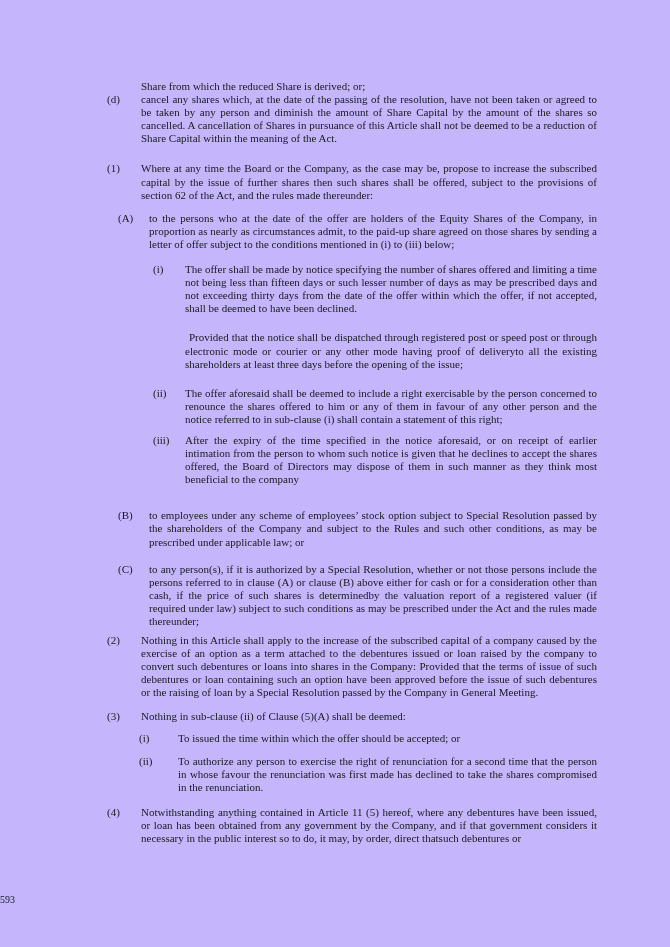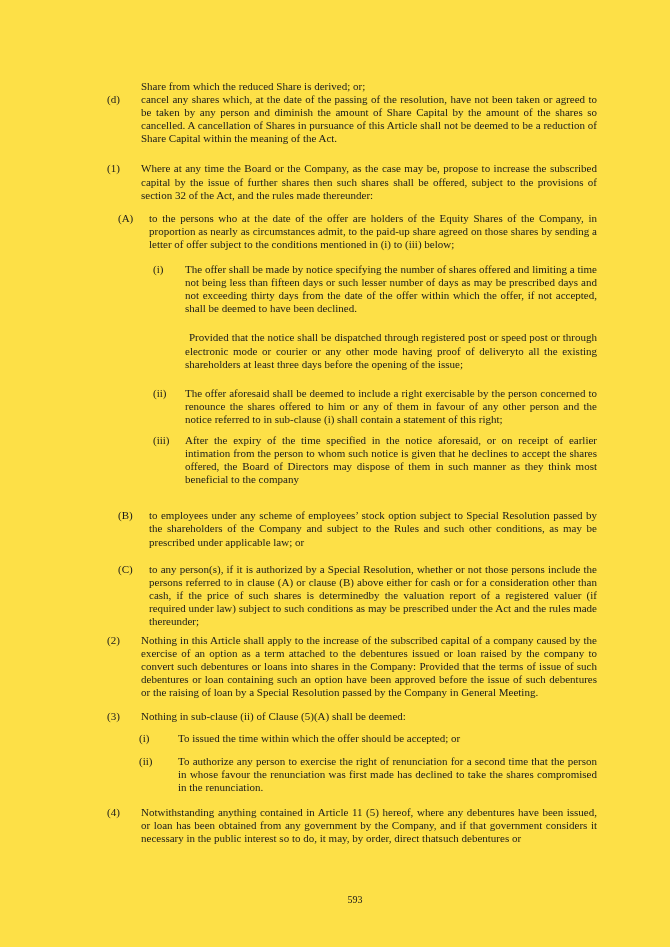--- a/index.html
+++ b/index.html
@@ -1,20 +1,20 @@
 <!DOCTYPE html>
 <html><head>
 <meta charset="utf-8">
 <style>
   html, body { margin: 0; padding: 0; background: #ffffff; }
   .page {
     position: relative;
     width: 670px;
     height: 947px;
-    background: #fde047;
+    background: #c4b5fd;
     font-family: "Liberation Serif", serif;
     font-size: 11px;
     line-height: 13.1px;
     color: #1a1a1a;
     overflow: hidden;
   }
   .content {
     position: absolute;
     left: 75px;
     top: 80px;
@@ -44,45 +44,43 @@
 
   .heading { margin-left: 0; font-weight: bold; }
   .heading > .lbl { width: 42px; }
   .heading .txt { text-align: left; letter-spacing: 0.2px; }
 
   .pageno {
     position: absolute;
     top: 893px;
     left: 0;
     right: 0;
-    text-align: center;
     font-size: 10px;
     color: #1a1a1a;
-    padding-left: 40px;
   }
 </style>
 </head>
 <body>
 
 <div class="page">
   <div class="content">
 
     <div class="row tail">
       <div class="txt">Share from which the reduced Share is derived; or;</div>
     </div>
 
     <div class="row lev1" style="margin-bottom:17px">
       <div class="lbl">(d)</div>
       <div class="txt">cancel any shares which, at the date of the passing of the resolution, have not been taken or agreed to be taken by any person and diminish the amount of Share Capital by the amount of the shares so cancelled. A cancellation of Shares in pursuance of this Article shall not be deemed to be a reduction of Share Capital within the meaning of the Act.</div>
     </div>
 
 
     <div class="row lev1" style="margin-bottom:10px">
       <div class="lbl">(1)</div>
-      <div class="txt">Where at any time the Board or the Company, as the case may be, propose to increase the subscribed capital by the issue of further shares then such shares shall be offered, subject to the provisions of section 32 of the Act, and the rules made thereunder:</div>
+      <div class="txt">Where at any time the Board or the Company, as the case may be, propose to increase the subscribed capital by the issue of further shares then such shares shall be offered, subject to the provisions of section 62 of the Act, and the rules made thereunder:</div>
     </div>
 
     <div class="row lev2" style="margin-bottom:12px">
       <div class="lbl">(A)</div>
       <div class="txt">to the persons who at the date of the offer are holders of the Equity Shares of the Company, in proportion as nearly as circumstances admit, to the paid-up share agreed on those shares by sending a letter of offer subject to the conditions mentioned in (i) to (iii) below;</div>
     </div>
 
     <div class="row lev3" style="margin-bottom:4px">
       <div class="lbl">(i)</div>
       <div class="txt">The offer shall be made by notice specifying the number of shares offered and limiting a time not being less than fifteen days or such lesser number of days as may be prescribed days and not exceeding thirty days from the date of the offer within which the offer, if not accepted, shall be deemed to have been declined.</div>

